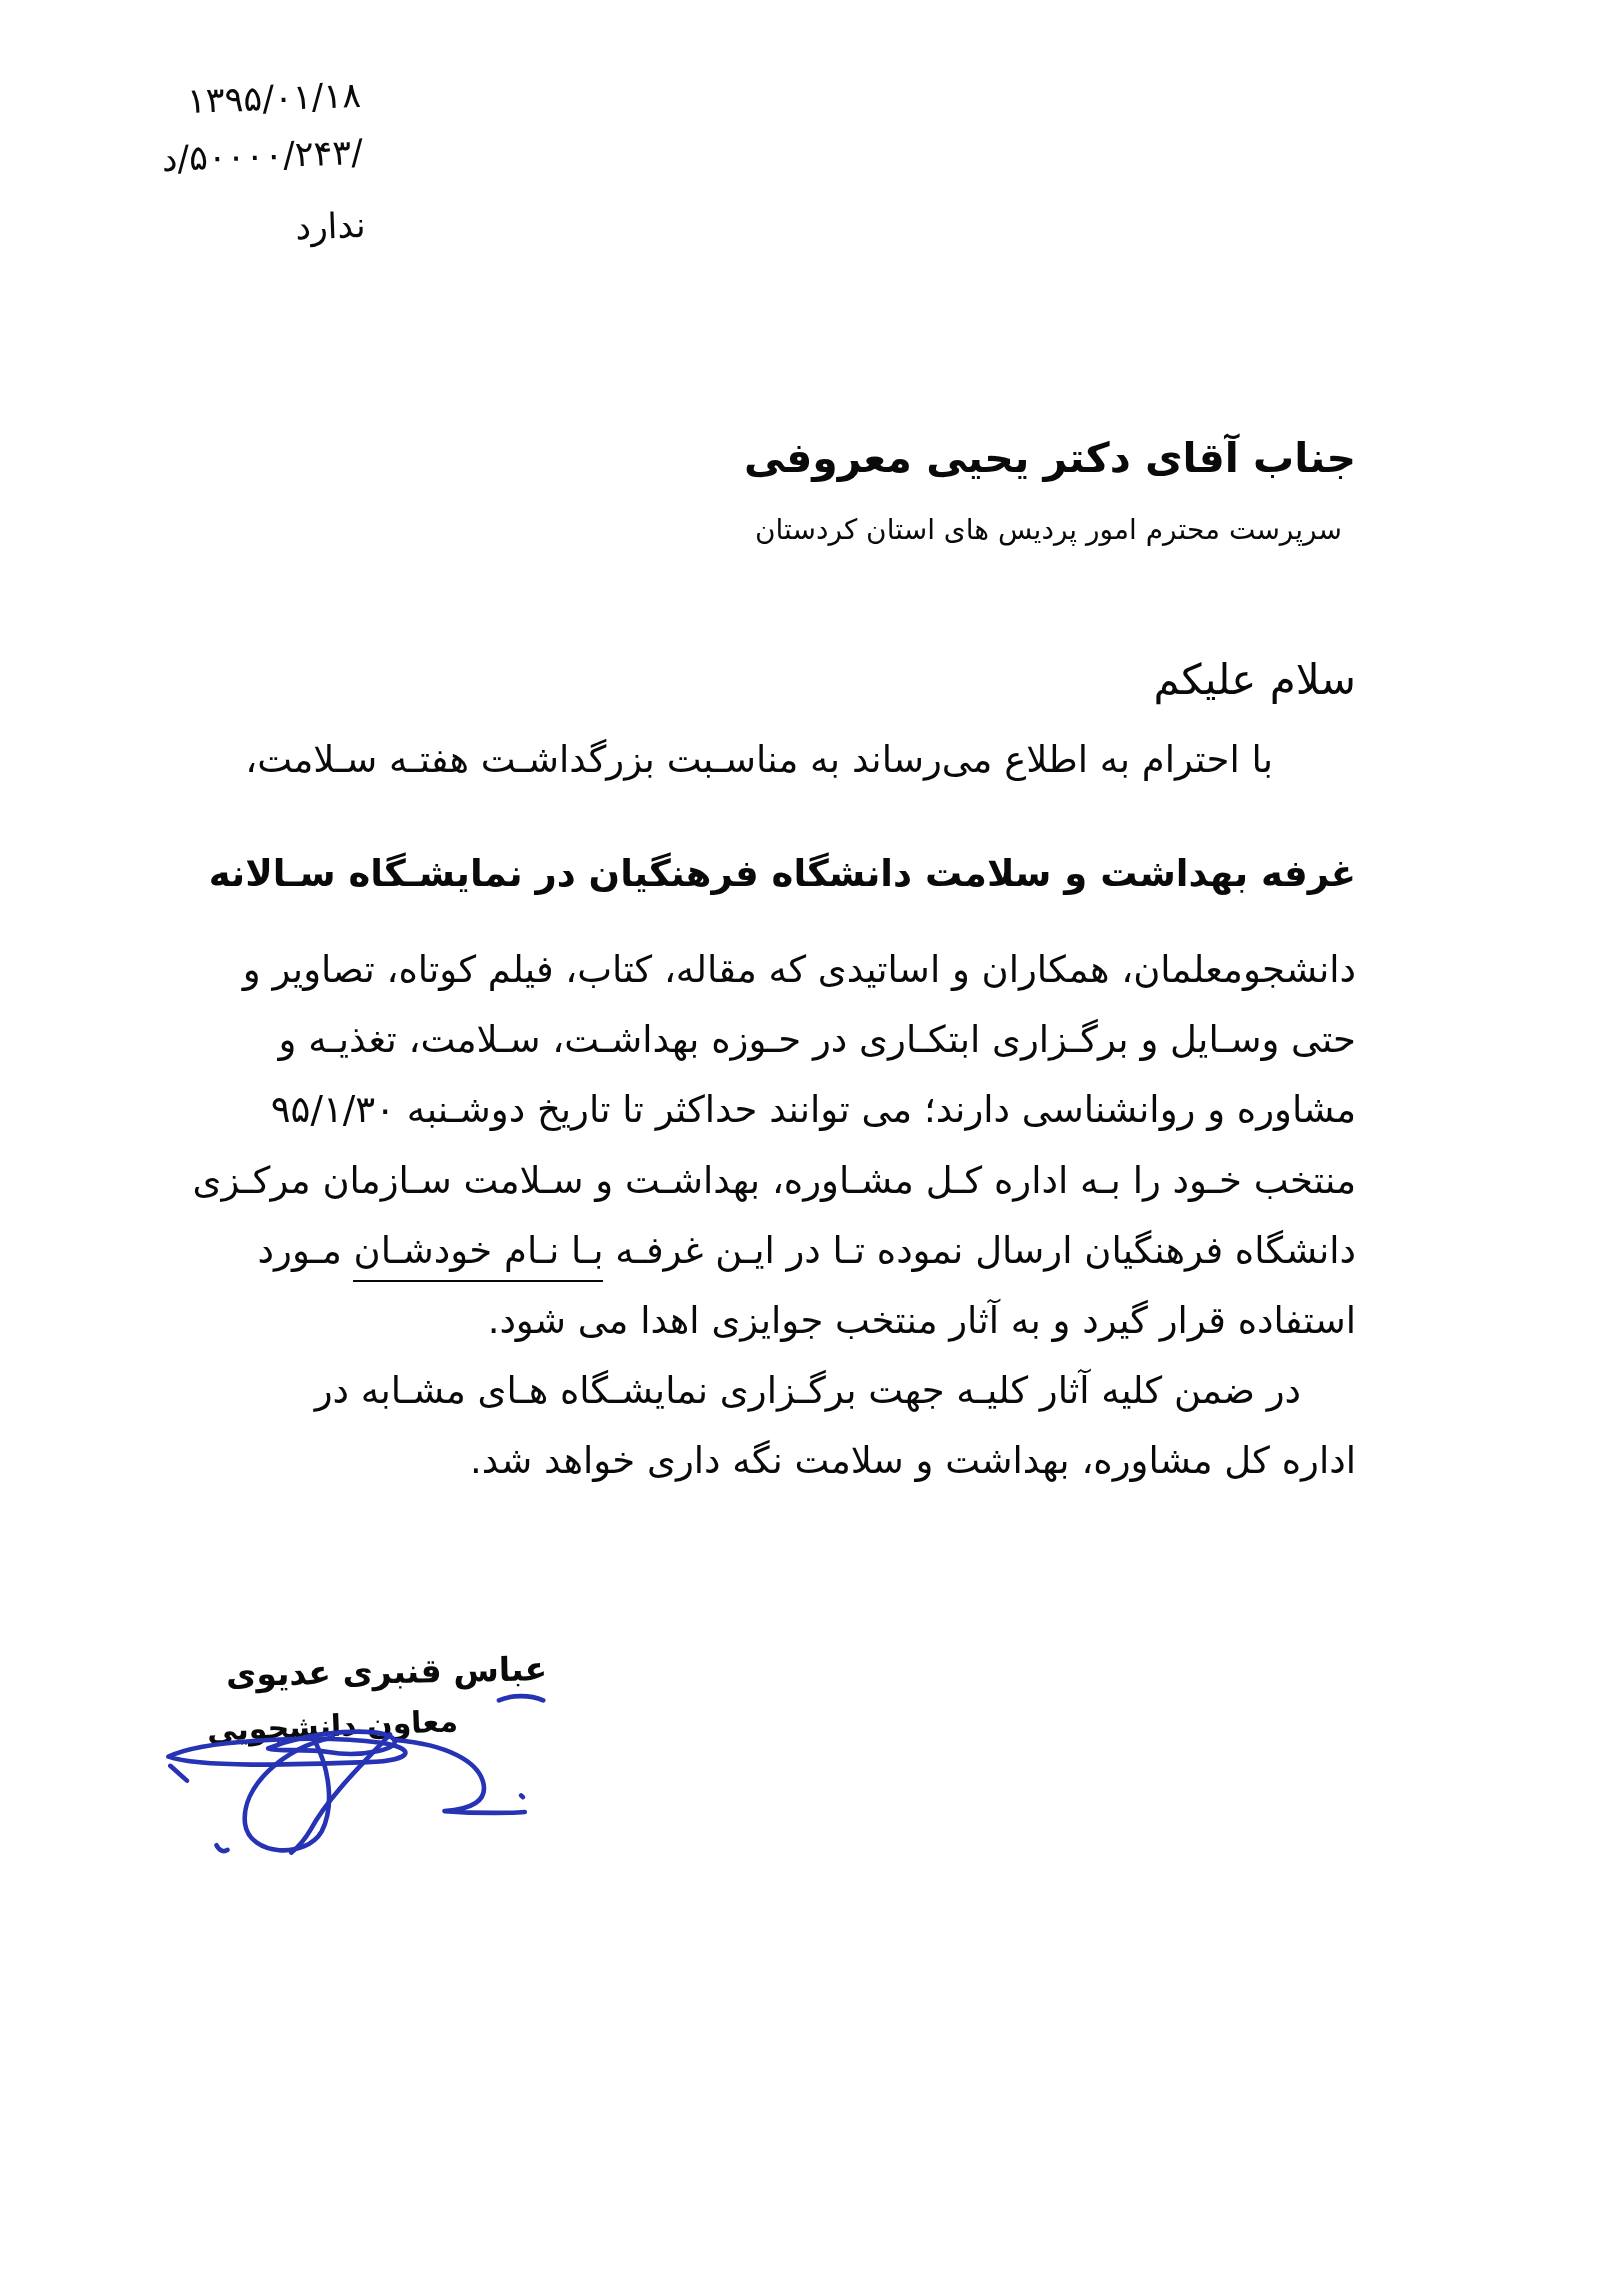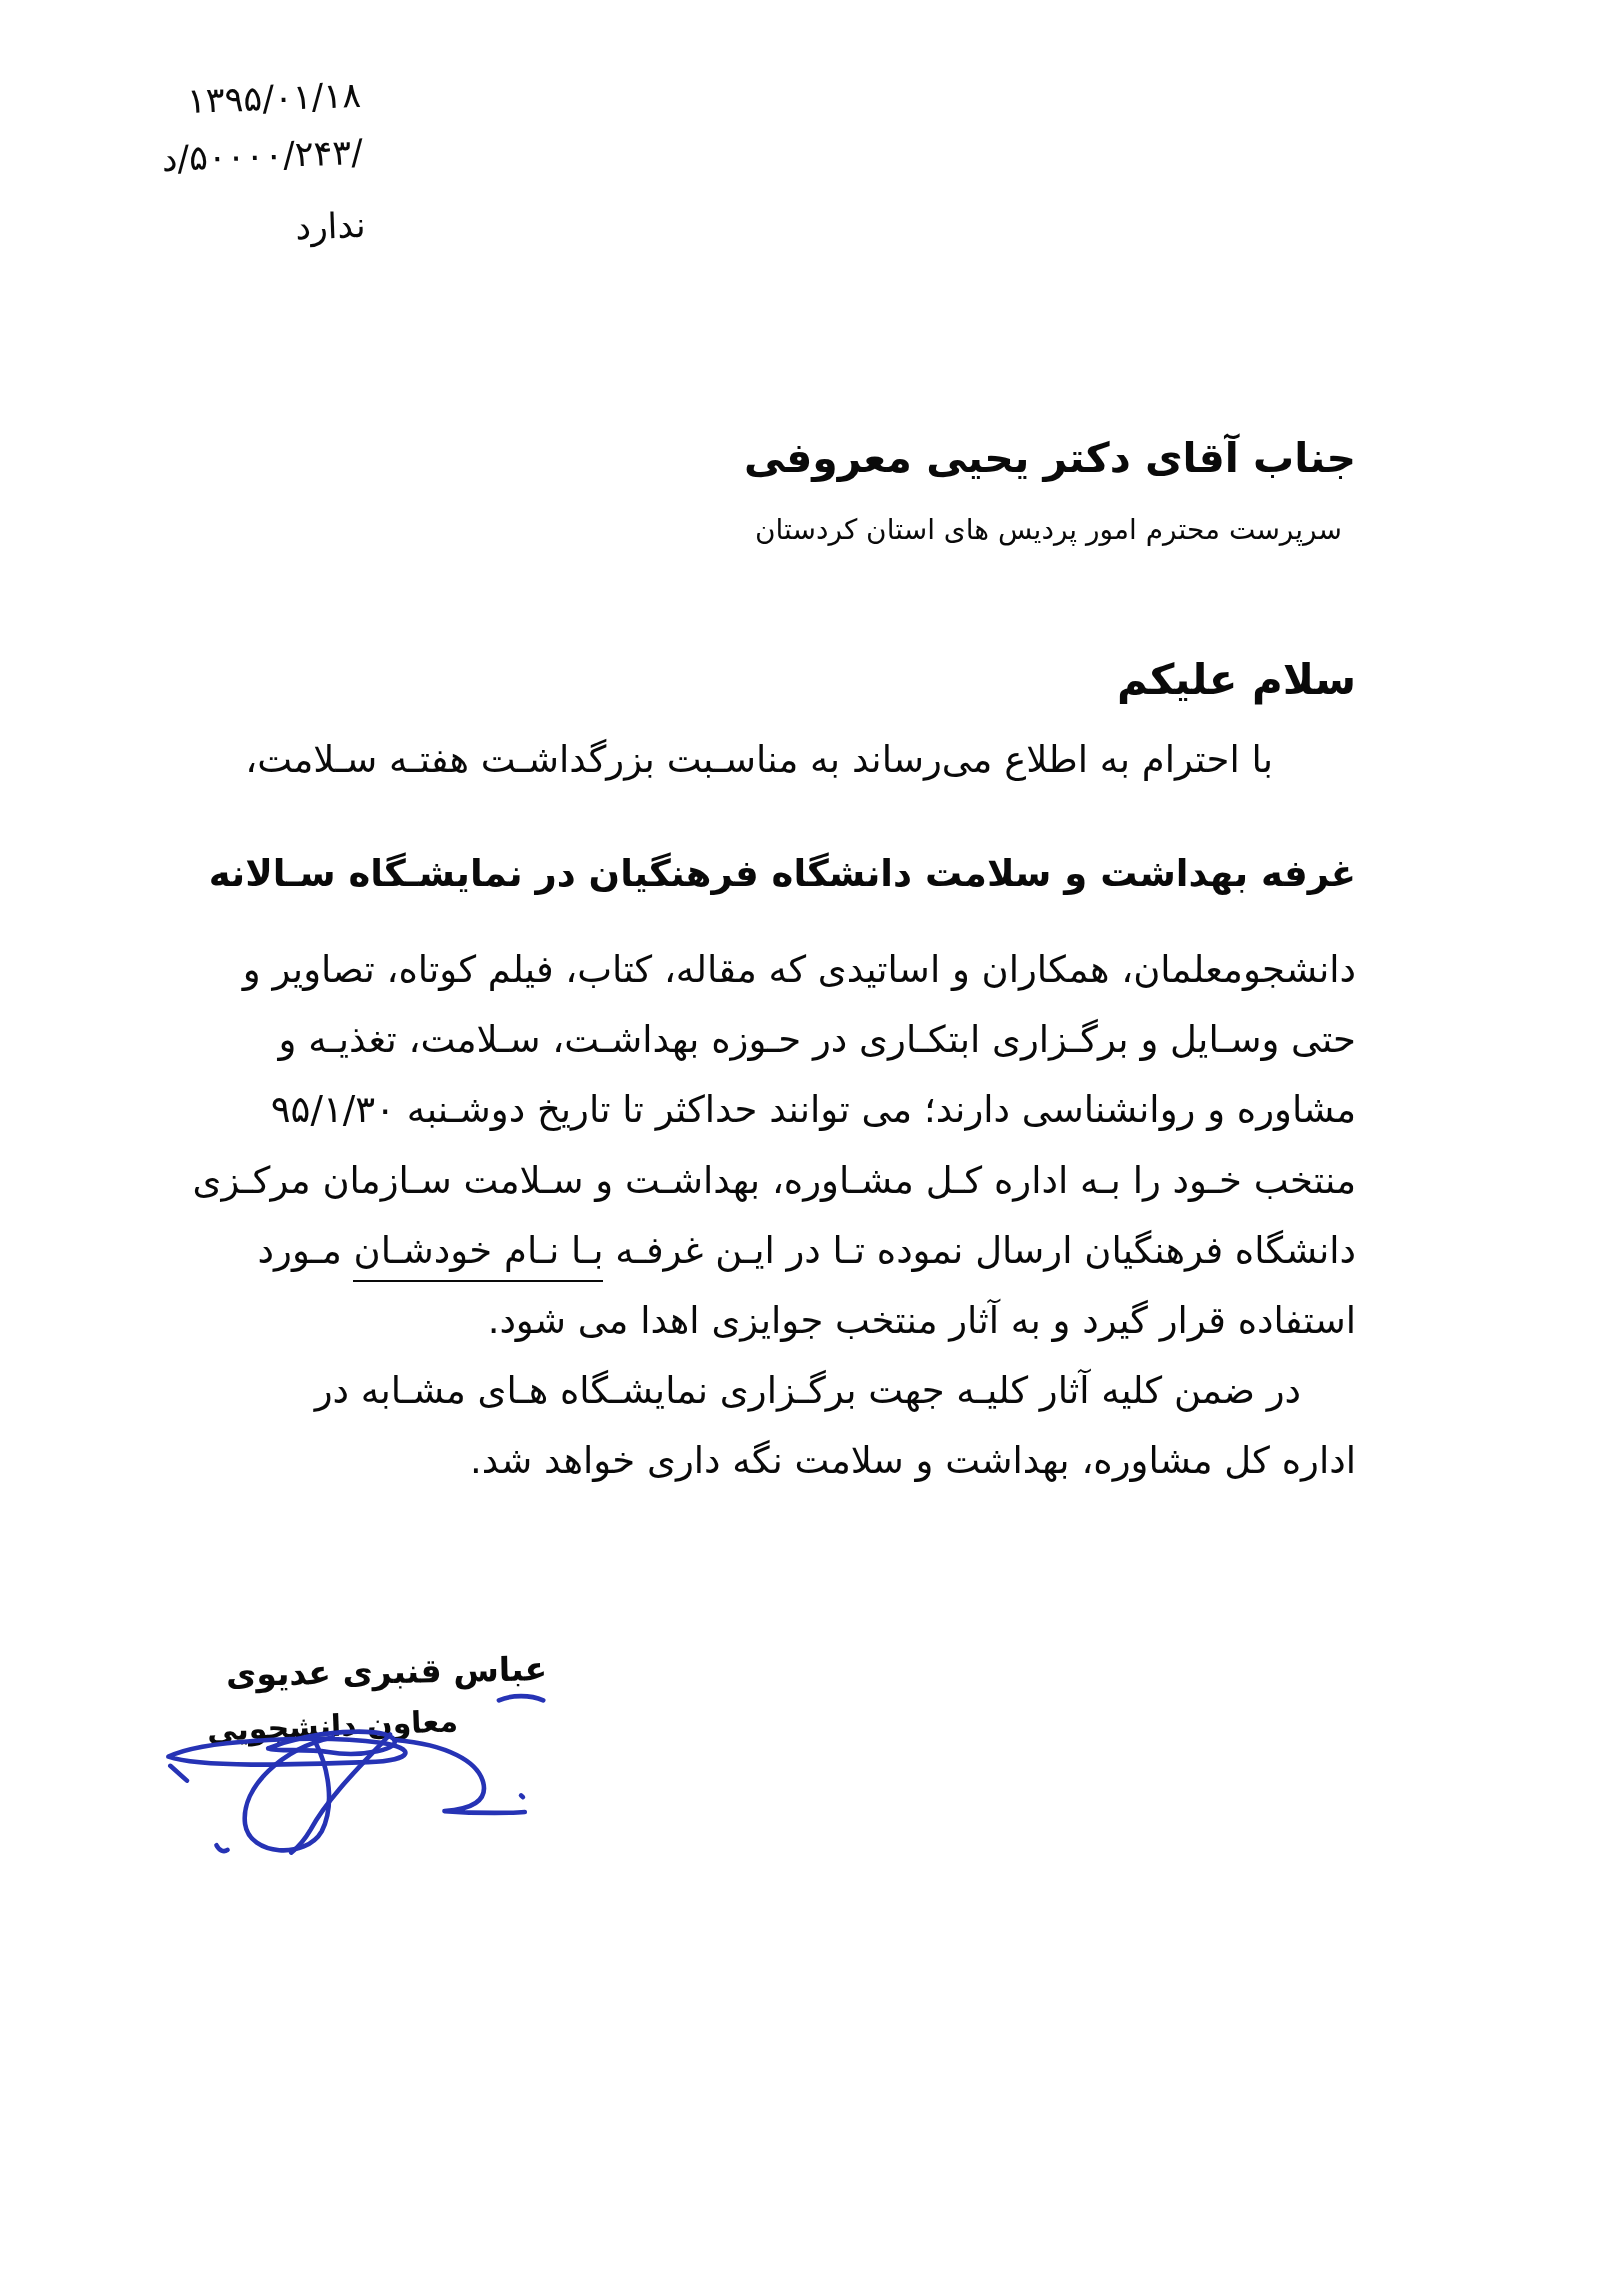--- a/index.html
+++ b/index.html
@@ -27,21 +27,21 @@
   .hdr .row{display:block; text-align:right;}
   .hdr .row + .row{margin-top:14.8px;}
   .hdr .row.attach{margin-top:31px;}
   .ltr-ov{direction:ltr; unicode-bidi:bidi-override; display:inline-block;}
 
   
   .addr1{top:434px; right:257px; font-size:41px; font-weight:700;}
   .addr2{top:513px; right:271px; font-size:28px; font-weight:400;}
 
   
-  .salut{top:655px; right:257px; font-size:42px; font-weight:700;}
+  .salut{top:655px; right:257px; font-size:42px; font-weight:400;}
 
   
   .bl{right:257px; font-size:37px; line-height:52px;}
   .bl.indent1{right:340px;}
   .bl.indent2{right:312px;}
   .b{font-weight:700;margin-top:44px;}
   .ul{border-bottom:2.8px solid #0a0a0a; padding-bottom:8.3px;}
 
   
   .sig-name{top:1652px; right:1066px; font-size:33px; font-weight:700; transform:rotate(-1deg);}

